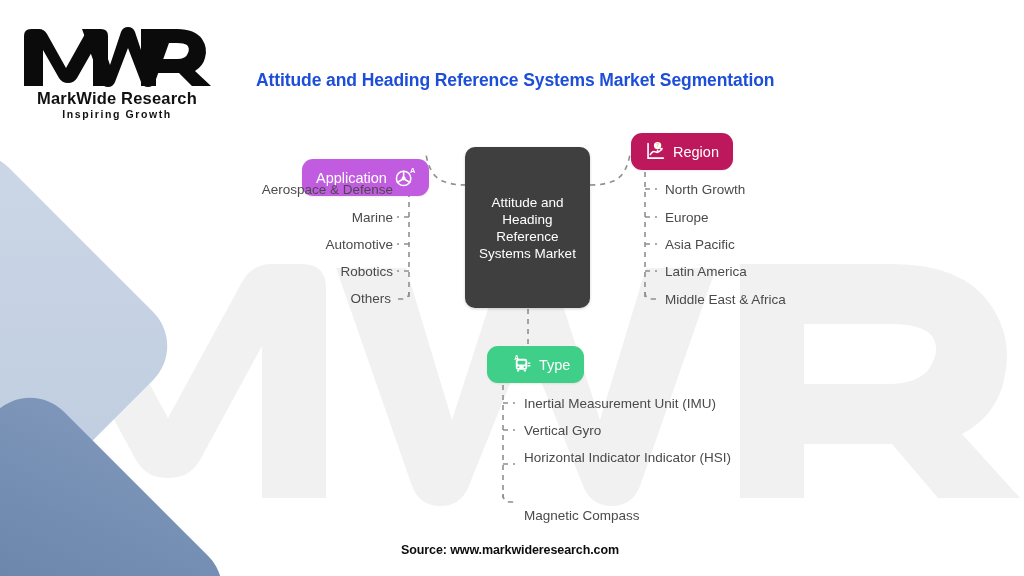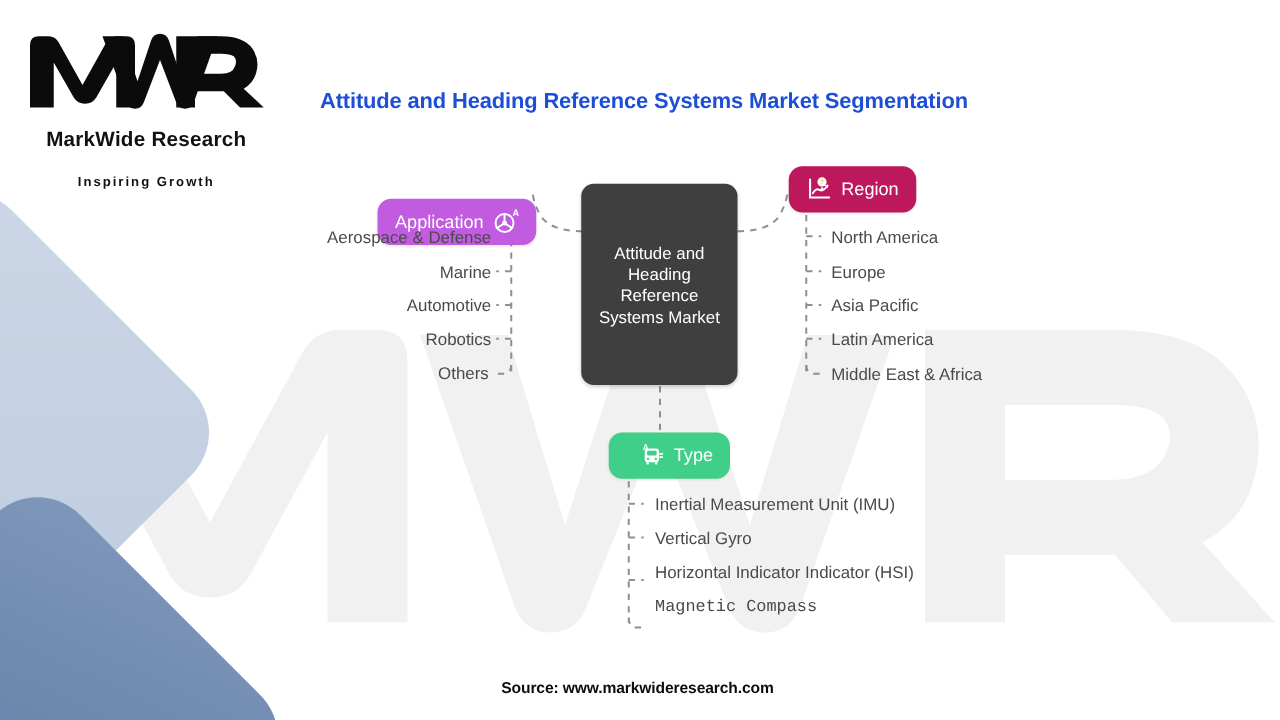--- a/index.html
+++ b/index.html
@@ -57,29 +57,29 @@
     width: 190px;
     height: 96px;
   }
   .logo-mark { display: block; }
   .logo-name {
     text-align: center;
     font-size: 16.5px;
     font-weight: bold;
     letter-spacing: 0.2px;
     color: #111111;
-    margin-top: 15px;
+    margin-top: 1px;
   }
   .logo-tag {
     text-align: center;
     font-size: 10.5px;
     font-weight: bold;
     letter-spacing: 1.6px;
     color: #111111;
-    margin-top: 18px;
+    margin-top: 0;
   }
 
   
   .title {
     position: absolute;
     left: 256px;
     top: 70px;
     width: 640px;
     font-size: 17.5px;
     font-weight: bold;
@@ -285,26 +285,26 @@
     </svg>
     <span>Type</span>
   </div>
 
   <div class="leaf leaf-left" style="left:173px; top:181px; width:220px;">Aerospace &amp; Defense</div>
   <div class="leaf leaf-left" style="left:173px; top:209px; width:220px;">Marine</div>
   <div class="leaf leaf-left" style="left:173px; top:236px; width:220px;">Automotive</div>
   <div class="leaf leaf-left" style="left:173px; top:263px; width:220px;">Robotics</div>
   <div class="leaf leaf-left" style="left:173px; top:290px; width:218px;">Others</div>
 
-  <div class="leaf leaf-right" style="left:665px; top:181px;">North America</div>
+  <div class="leaf leaf-right" style="left:665px; top:181px;">North Growth</div>
   <div class="leaf leaf-right" style="left:665px; top:209px;">Europe</div>
   <div class="leaf leaf-right" style="left:665px; top:236px;">Asia Pacific</div>
   <div class="leaf leaf-right" style="left:665px; top:263px;text-align:center;">Latin America</div>
   <div class="leaf leaf-right" style="left:665px; top:291px;">Middle East &amp; Africa</div>
 
   <div class="leaf leaf-right" style="left:524px; top:395px;">Inertial Measurement Unit (IMU)</div>
   <div class="leaf leaf-right" style="left:524px; top:422px;">Vertical Gyro</div>
   <div class="leaf leaf-right leaf-wrap" style="left:524px; top:449px;">Horizontal Indicator Indicator (HSI)</div>
-  <div class="leaf leaf-right" style="left:524px; top:478px;font-family:Liberation Mono, monospace;">Magnetic Compass</div>
+  <div class="leaf leaf-right" style="left:524px; top:507px;">Magnetic Compass</div>
 
   <div class="footer-source">Source: www.markwideresearch.com</div>
 
 </div>
 
 </body></html>

